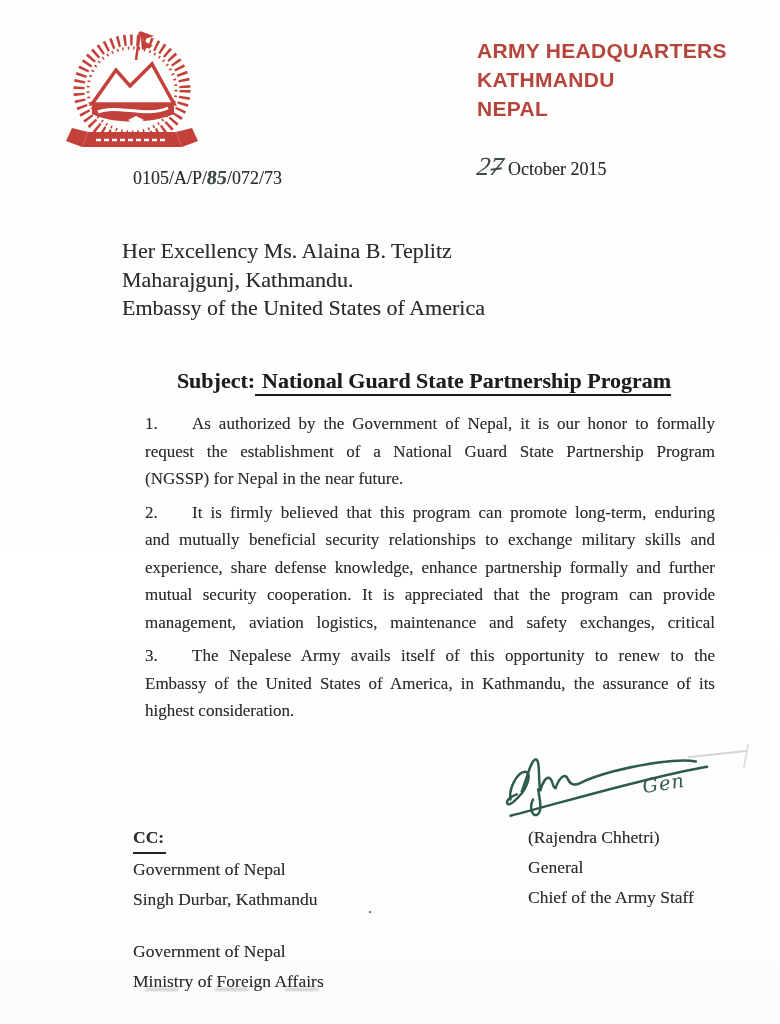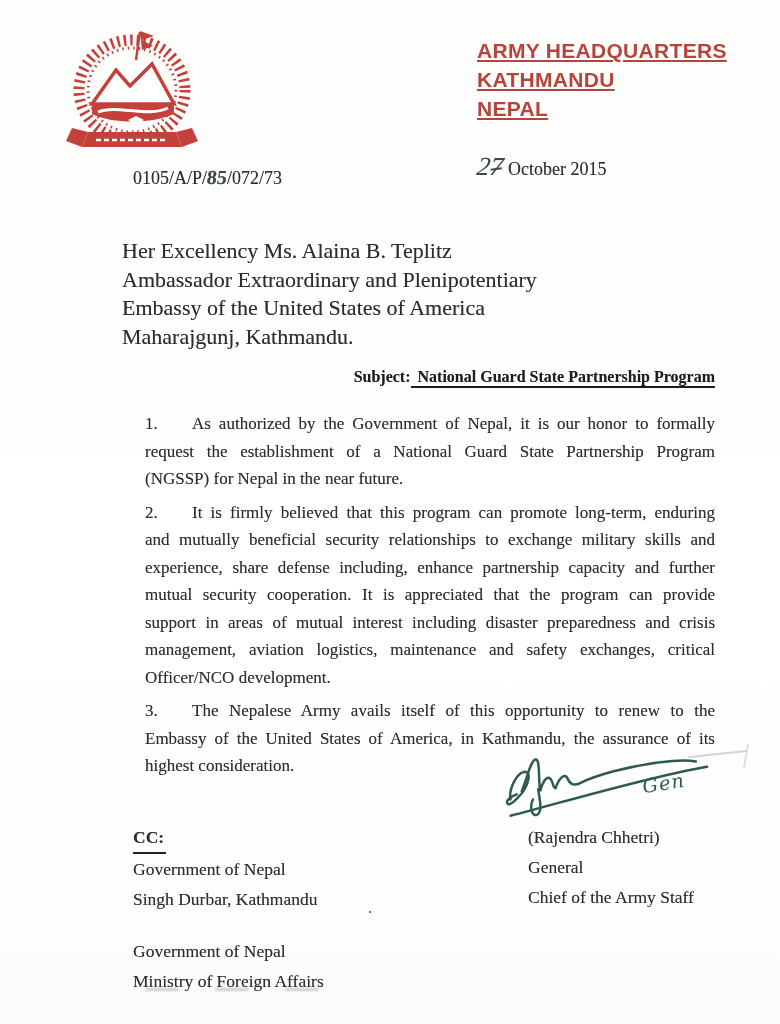--- a/index.html
+++ b/index.html
@@ -9,38 +9,38 @@
     font-family:"Liberation Serif", serif;
     color:#2d2d2d; overflow:hidden;
   }
   .soft { text-shadow:0 0 0.6px rgba(45,45,45,0.45); }
 
   
   .crest { position:absolute; left:62px; top:26px; width:140px; height:132px; }
   .org-block {
     position:absolute; left:477px; top:36px;
     font-family:"Liberation Sans", sans-serif; font-weight:bold;
-    font-size:21px; line-height:29px; letter-spacing:0.3px;text-decoration:underline;
+    font-size:21px; line-height:29px; letter-spacing:0.3px;
   }
 
   
   .ref-line { position:absolute; left:133px; top:166px; font-size:18px; }
   .ref-hand { font-weight:bold; font-size:20px; display:inline-block; transform:skewX(-6deg); }
   .date-line { position:absolute; left:477px; top:154px; font-size:18px; }
   .day-hand {
     position:relative; display:inline-block; font-size:26px; font-style:italic;
     transform:skewX(-8deg); margin-right:5px; line-height:26px;
   }
   .day-cross { position:absolute; left:14px; top:14px; width:11px; height:1.6px; transform:rotate(-8deg); }
 
   
   .recipient { position:absolute; left:122px; top:237px; font-size:22px; line-height:28.5px; }
 
   
-  .subject { position:absolute; left:133px; top:368px; width:582px; text-align:right; font-size:16px; font-weight:bold; color:#1d1d1d; }
+  .subject { position:absolute; left:133px; top:368px; width:582px; text-align:center; font-size:22px; font-weight:bold; color:#1d1d1d; }
   .subject .title { border-bottom:2px solid #1b1b1b; padding-left:7px; padding-bottom:1px; }
 
   
   .letter-body { position:absolute; left:133px; top:410px; width:582px; font-size:17px; }
   .para { margin:0 0 6px 12px; }
   .jline { line-height:27.5px; text-align:justify; text-align-last:justify; }
   .jline.end { text-align-last:left; }
   .pnum { display:inline-block; width:47px; }
 
   
@@ -96,45 +96,42 @@
 
   <div class="date-line soft">
     <span class="day-hand" style="color:#3e4b45;">
       <span>27</span>
       <i class="day-cross" style="background:#3e4b45;"></i>
     </span><span>October 2015</span>
   </div>
 
   <div class="recipient soft">
     <div>Her Excellency Ms. Alaina B. Teplitz</div>
-    <div>Ambassador Extraordinary and Plenipotentiary</div>
+    <div>Maharajgunj, Kathmandu.</div>
     <div>Embassy of the United States of America</div>
-    <div>Maharajgunj, Kathmandu.</div>
   </div>
 
   <div class="subject soft">
     <span>Subject:</span><span class="title">National Guard State Partnership Program</span>
   </div>
 
   <div class="letter-body soft">
 
     <div class="para">
       <div class="jline"><span class="pnum">1.</span><span>As authorized by the Government of Nepal, it is our honor to formally</span></div>
       <div class="jline">request the establishment of a National Guard State Partnership Program</div>
       <div class="jline end">(NGSSP) for Nepal in the near future.</div>
     </div>
 
     <div class="para">
       <div class="jline"><span class="pnum">2.</span><span>It is firmly believed that this program can promote long-term, enduring</span></div>
       <div class="jline">and mutually beneficial security relationships to exchange military skills and</div>
-      <div class="jline">experience, share defense including, enhance partnership capacity and further</div>
+      <div class="jline">experience, share defense knowledge, enhance partnership formally and further</div>
       <div class="jline">mutual security cooperation. It is appreciated that the program can provide</div>
-      <div class="jline">support in areas of mutual interest including disaster preparedness and crisis</div>
       <div class="jline">management, aviation logistics, maintenance and safety exchanges, critical</div>
-      <div class="jline end">Officer/NCO development.</div>
     </div>
 
     <div class="para">
       <div class="jline"><span class="pnum">3.</span><span>The Nepalese Army avails itself of this opportunity to renew to the</span></div>
       <div class="jline">Embassy of the United States of America, in Kathmandu, the assurance of its</div>
       <div class="jline end">highest consideration.</div>
     </div>
 
   </div>
 

